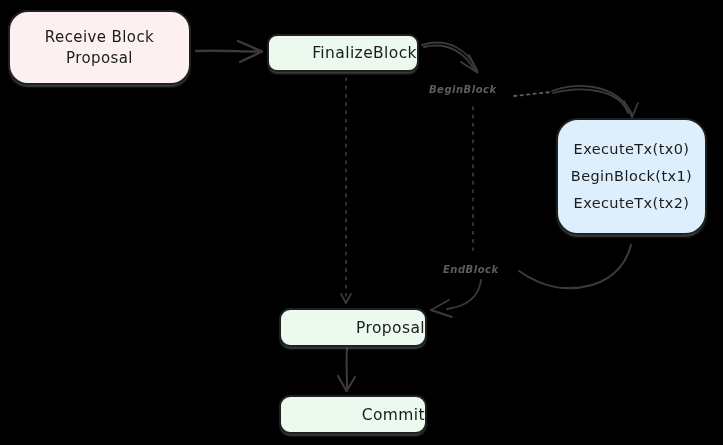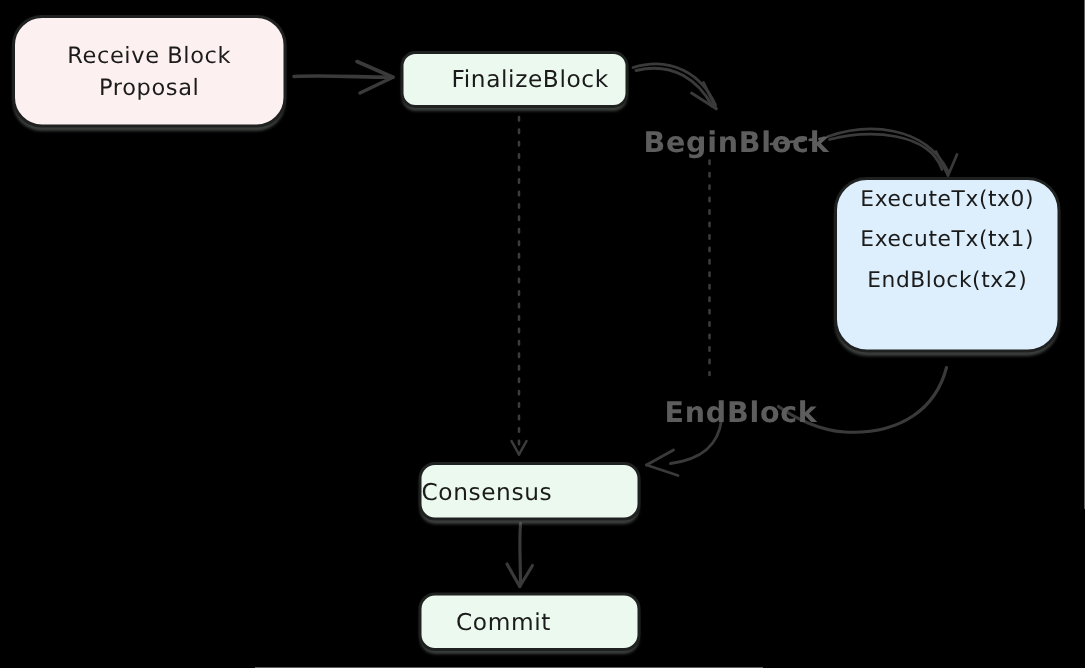--- a/index.html
+++ b/index.html
@@ -3,36 +3,37 @@
 <meta charset="utf-8">
 <style>
   html,body{margin:0;padding:0;}
   body{width:723px;height:445px;overflow:hidden;font-family:"DejaVu Sans","Liberation Sans",sans-serif;}
   #canvas{position:relative;width:723px;height:445px;background:#000;}
   svg.edges{position:absolute;left:0;top:0;width:723px;height:445px;pointer-events:none;}
   .node{
     position:absolute;
     border:2.2px solid #1f2121;
     color:#1b1b1b;
-    display:flex;align-items:center;justify-content:flex-start;
+    display:flex;align-items:center;justify-content:flex-end;
     text-align:center;
     box-sizing:border-box;
     box-shadow:0 3px 2px -1px rgba(150,160,152,0.40);
     letter-spacing:0.4px;
   }
   .node-receive{left:8px;top:10px;width:183px;height:75px;border-radius:20px;font-size:15px;line-height:21px;padding:0 20px;}
   .node-finalize{left:267px;top:34px;width:152px;height:38px;border-radius:10px;font-size:15.5px;}
-  .node-execute{left:556px;top:118px;width:151px;height:117px;border-radius:22px;font-size:14.5px;flex-direction:column;justify-content:flex-start;}
+  .node-execute{left:556px;top:118px;width:151px;height:117px;border-radius:22px;font-size:14.5px;flex-direction:column;justify-content:center;}
   .node-execute .tx-line{line-height:27px;white-space:nowrap;}
   .node-consensus{left:279px;top:308px;width:148px;height:39px;border-radius:11px;font-size:15.5px;}
   .node-commit{left:279px;top:395px;width:148px;height:39px;border-radius:11px;font-size:15.5px;}
   .edge-label{
     position:absolute;
-    font-size:19px;font-weight:bold;letter-spacing:0.5px;
+    font-size:10px;font-weight:bold;letter-spacing:0.5px;
     white-space:nowrap;
+    font-style:italic;
   }
   .edge-label-begin{left:429px;top:84px;}
   .edge-label-end{left:443px;top:264px;}
 </style>
 </head>
 <body>
 
 <div id="canvas" style="background-color: rgb(0, 0, 0);">
 
   <svg class="edges" viewBox="0 0 723 445">
@@ -87,26 +88,26 @@
   <div class="node node-receive" style="background-color: rgb(253, 240, 240);">
     <span>Receive Block Proposal</span>
   </div>
 
   <div class="node node-finalize" style="background-color: rgb(236, 249, 239); padding-left: 32px;">
     <span>FinalizeBlock</span>
   </div>
 
   <div class="node node-execute" style="background-color: rgb(221, 239, 252);">
     <div class="tx-line">ExecuteTx(tx0)</div>
-    <div class="tx-line">ExecuteTx(tx1)</div>
-    <div class="tx-line">EndBlock(tx2)</div>
+    <div class="tx-line">BeginBlock(tx1)</div>
+    <div class="tx-line">ExecuteTx(tx2)</div>
   </div>
 
   <div class="node node-consensus" style="background-color: rgb(236, 249, 239);">
-    <span>Consensus</span>
+    <span>Proposal</span>
   </div>
 
   <div class="node node-commit" style="background-color: rgb(236, 249, 239); padding-left: 23px;">
     <span>Commit</span>
   </div>
 
   <div class="edge-label edge-label-begin" style="color: rgb(93, 93, 93);">BeginBlock</div>
 
   <div class="edge-label edge-label-end" style="color: rgb(93, 93, 93);">EndBlock</div>
 

